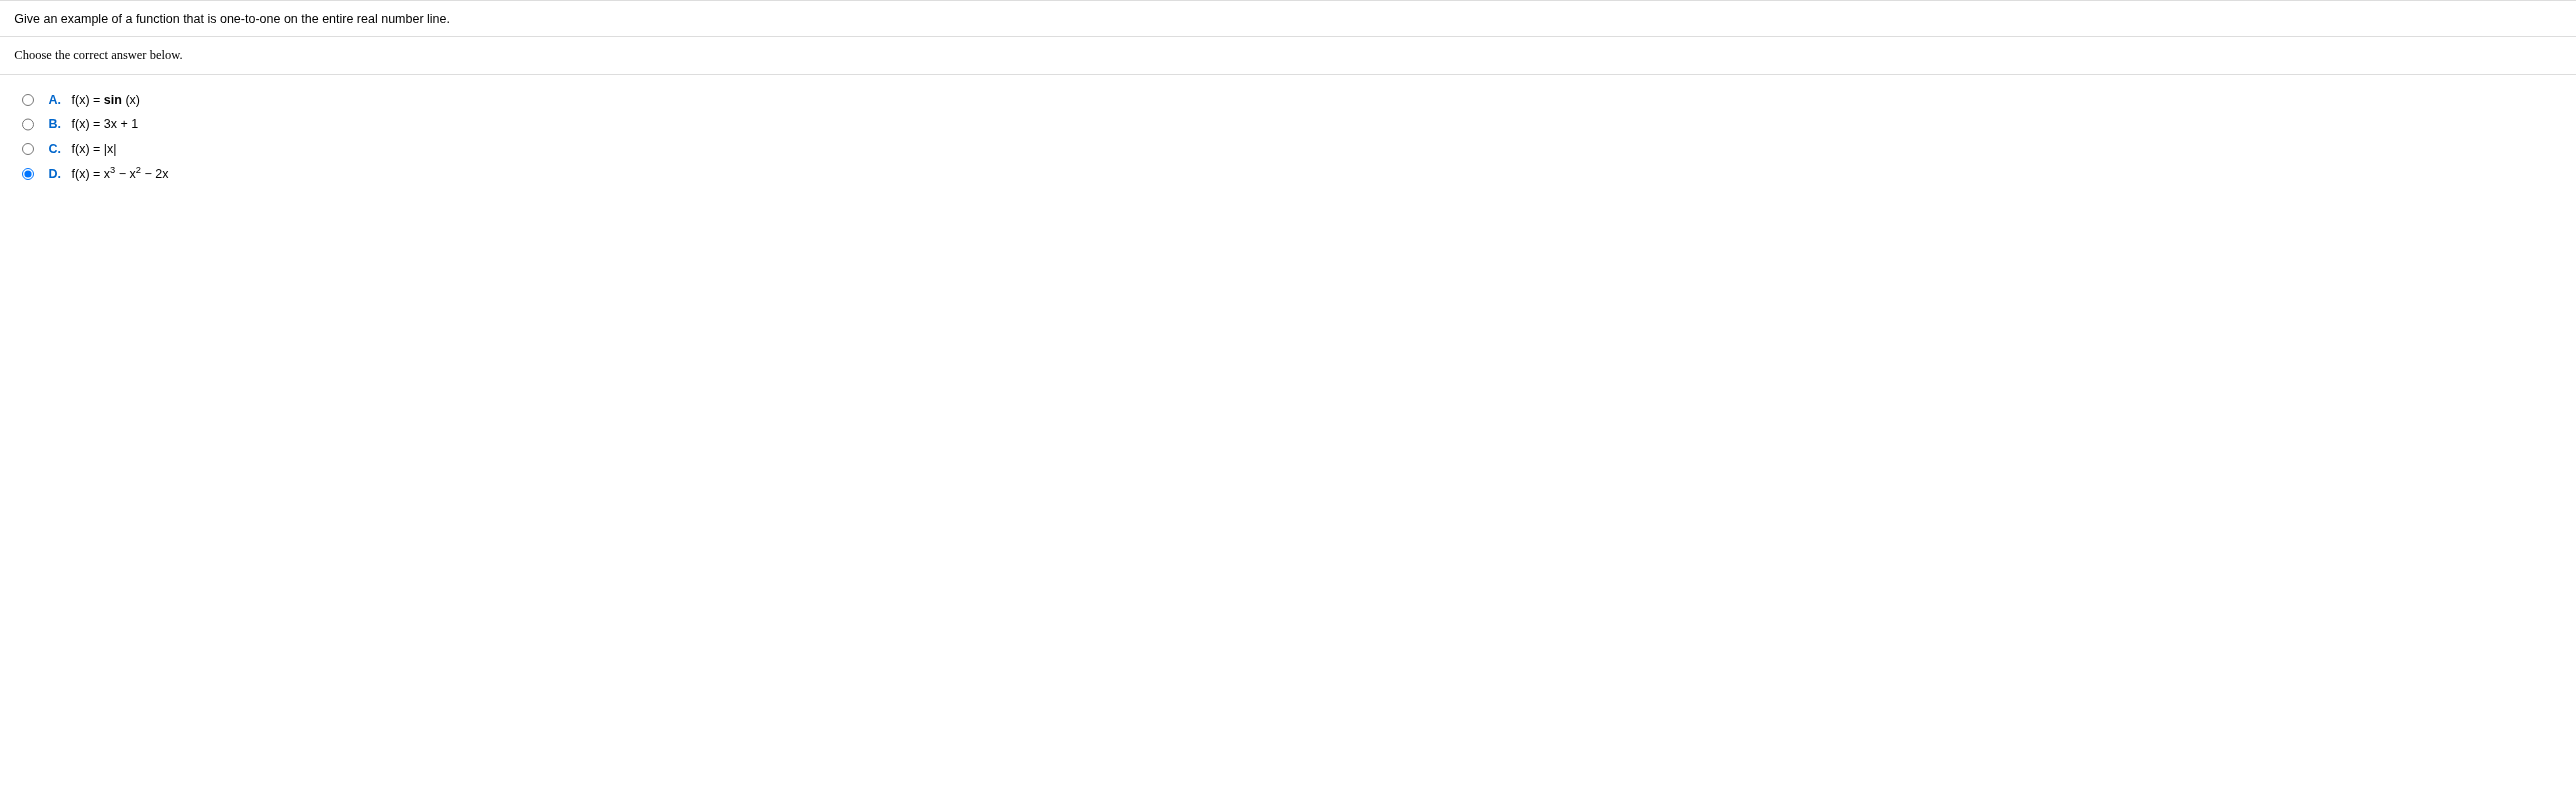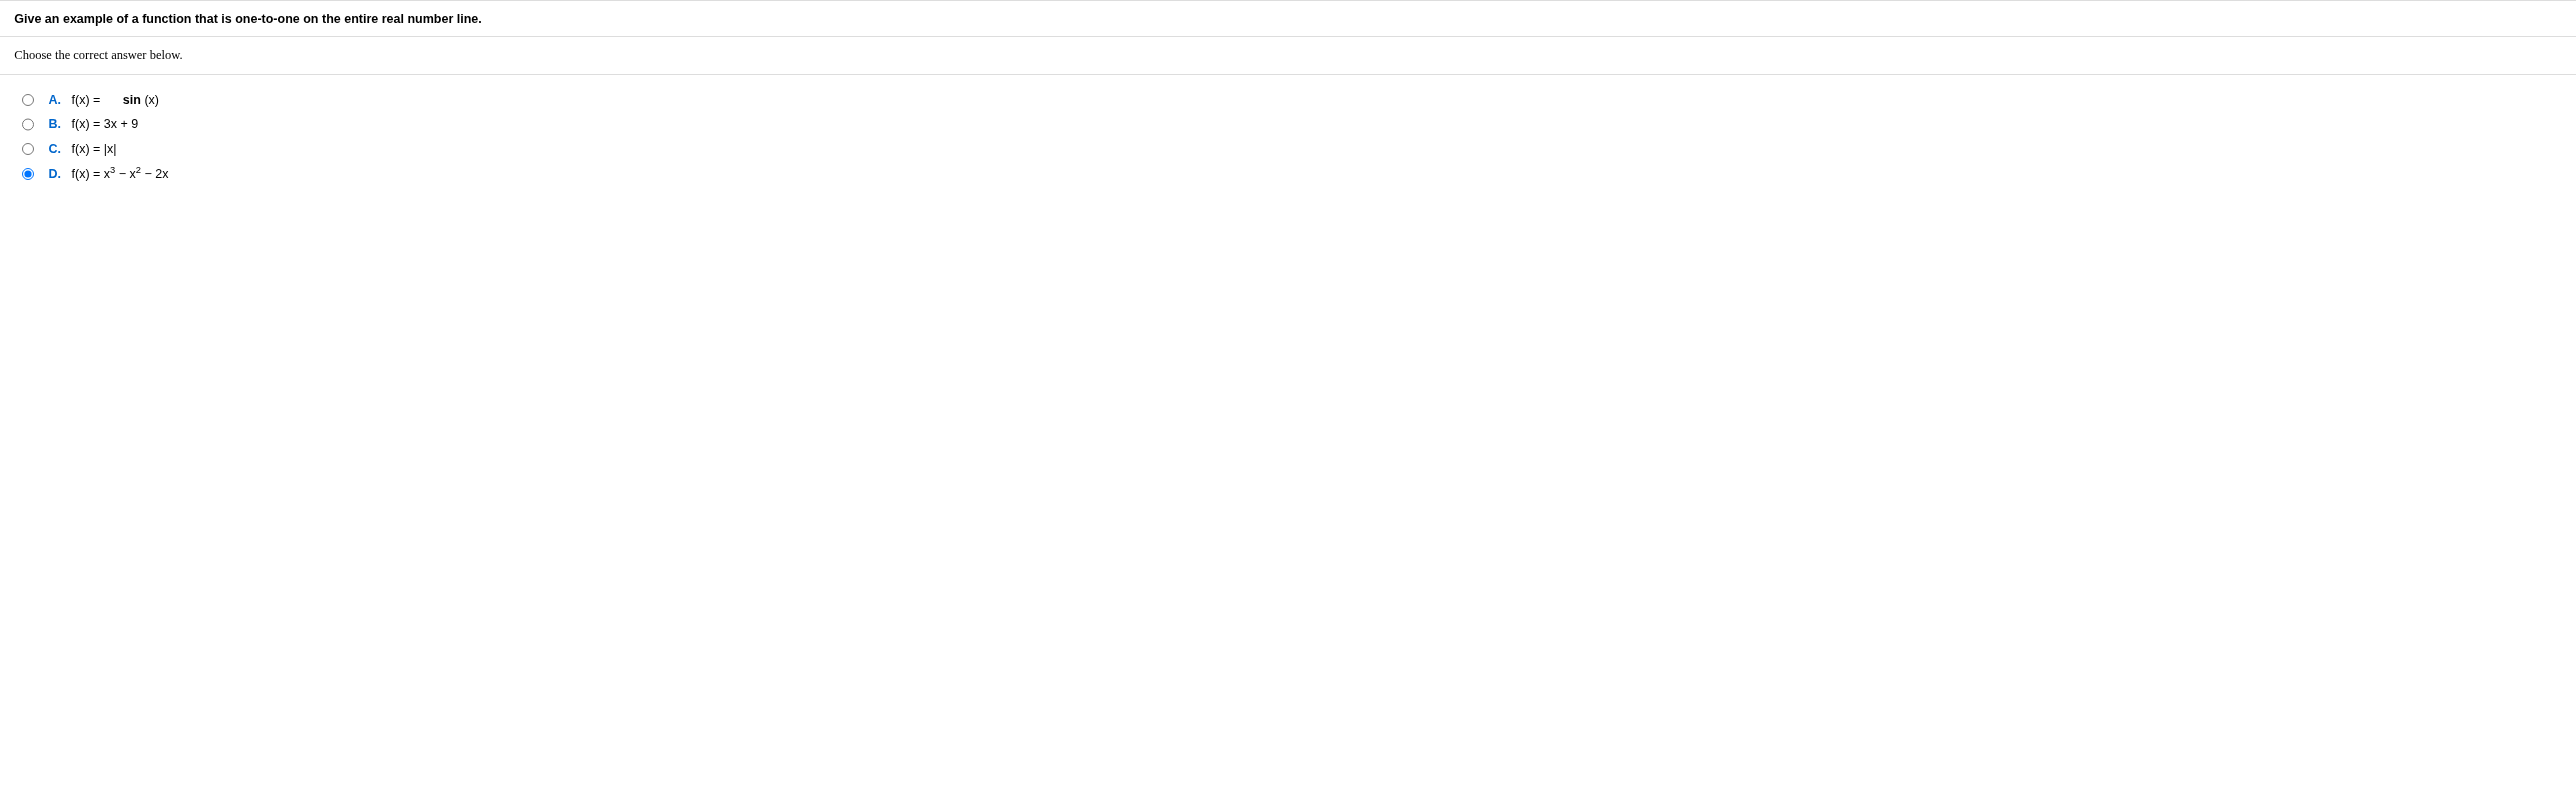--- a/index.html
+++ b/index.html
@@ -10,21 +10,20 @@
     body {
       font-family: Arial, Helvetica, sans-serif;
       font-size: 12.5px;
       color: #000;
       background: #fff;
     }
     .question-header {
       padding: 10.7px 14.3px;
       border-top: 0.9px solid #ddd;
       border-bottom: 0.9px solid #ddd;
-      font-weight: bold;
     }
     .instruction {
       padding: 10.7px 14.3px;
       border-bottom: 0.9px solid #ddd;
       font-family: Liberation Serif, serif;
     }
     .options-container {
       padding: 18px 21.5px;
     }
     .option-row {
@@ -47,21 +46,20 @@
       color: #0066cc;
       font-weight: bold;
       margin-right: 7.2px;
       min-width: 16px;
     }
     .option-text {
       color: #000;
     }
     .math-bold {
       font-weight: bold;
-      margin-left: 19px;
     }
     .sup {
       font-size: 0.75em;
       vertical-align: super;
       line-height: 0;
     }
   </style>
 </head>
 <body>
 
@@ -83,21 +81,21 @@
     <span class="option-text">
       <span>f(x) = </span><span class="math-bold">sin</span><span> (x)</span>
     </span>
   </div>
 
   <div class="option-row">
     <div class="radio-wrapper">
       <input type="radio" name="answer" style="">
     </div>
     <span class="option-letter">B.</span>
-    <span class="option-text">f(x) = 3x + 9</span>
+    <span class="option-text">f(x) = 3x + 1</span>
   </div>
 
   <div class="option-row">
     <div class="radio-wrapper">
       <input type="radio" name="answer" style="">
     </div>
     <span class="option-letter">C.</span>
     <span class="option-text">f(x) = |x|</span>
   </div>
 

